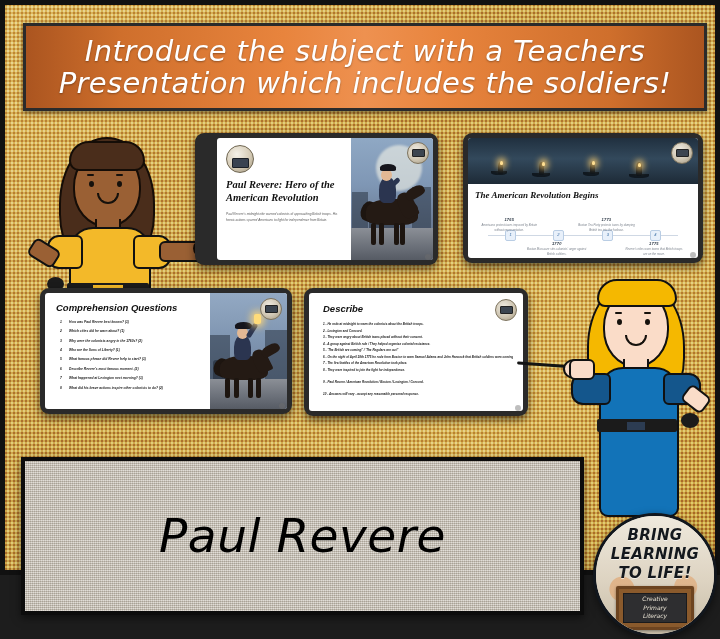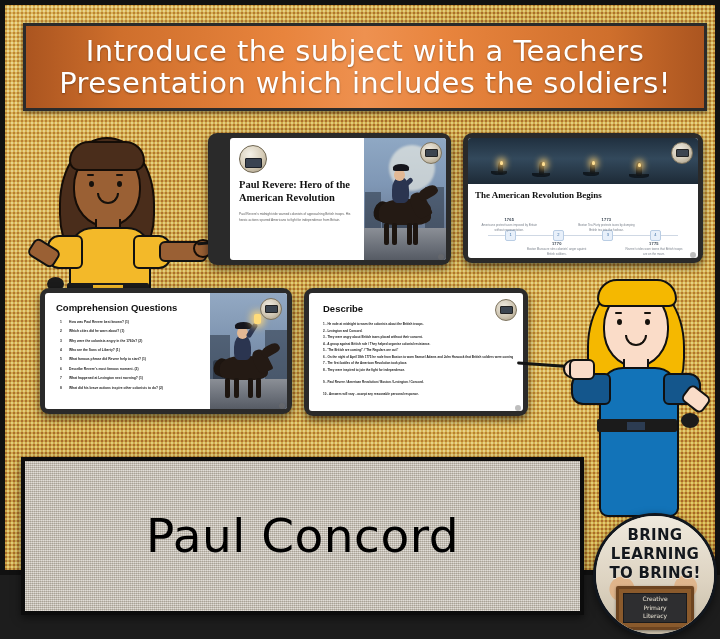--- a/index.html
+++ b/index.html
@@ -11,20 +11,21 @@
   #stage{
     position:relative;width:720px;height:575px;
     background-color:#c3a469;
     background-image:
       repeating-linear-gradient(0deg, rgba(90,64,28,.40) 0px, rgba(90,64,28,.40) 2px, rgba(234,212,166,.42) 2px, rgba(234,212,166,.42) 4px),
       repeating-linear-gradient(90deg, rgba(80,56,22,.40) 0px, rgba(80,56,22,.40) 2px, rgba(240,220,176,.38) 2px, rgba(240,220,176,.38) 4px),
       linear-gradient(135deg,#cfae74 0%,#bb9a5e 40%,#c9a96d 70%,#b6924f 100%);
     background-blend-mode:overlay, overlay, normal;
     border:5px solid #111;
     box-sizing:border-box;
+    font-style:italic;
   }
 
   
   #banner{
     position:absolute;left:18px;top:18px;width:684px;height:88px;
     box-sizing:border-box;
     border:3px solid #2b2b2b;
     background:linear-gradient(90deg,#ab5520 0%,#cf6f2c 14%,#e8843d 38%,#ee9150 50%,#e8843d 62%,#cf6f2c 86%,#ab5520 100%);
     display:flex;flex-direction:column;align-items:center;justify-content:center;
     box-shadow:0 2px 5px rgba(0,0,0,.45);
@@ -65,21 +66,21 @@
     border:1px solid #7d735e;
     overflow:hidden;
     display:flex;align-items:center;justify-content:center;
   }
   .wmark i{
     display:block;width:11px;height:6px;background:#3c4550;border:1px solid #222;
     border-radius:1px;
   }
 
   
-  #slide1{left:203px;top:128px;width:243px;height:132px;padding-left:22px;}
+  #slide1{left:190px;top:128px;width:243px;height:132px;padding-left:22px;}
   #slide1 .txtcol{flex:0 0 62%;padding:7px 8px 6px 9px;box-sizing:border-box;position:relative;}
   #slide1 .logo1{
     width:26px;height:26px;border-radius:50%;margin-bottom:5px;
     background:radial-gradient(circle at 38% 32%,#f4f1e8 0%,#d6ccb7 55%,#9b9079 100%);
     border:1px solid #6f6652;position:relative;overflow:hidden;
   }
   #slide1 .logo1 b{position:absolute;left:5px;top:12px;width:15px;height:8px;background:#3a4351;border:1px solid #1b1f26;border-radius:1px;}
   #slide1 h1{
     margin:0 0 6px 0;font-family:"Liberation Serif", serif;
     font-size:10.5px;line-height:1.28;color:#101010;font-weight:700;
@@ -457,28 +458,28 @@
 
     <div class="t-arm" style="left:44px;top:82px;width:22px;height:17px;background:#fadcc8;border-radius:6px;"></div>
     <div class="t-arm" style="left:158px;top:112px;width:22px;height:16px;background:#fadcc8;border-radius:6px;transform:rotate(38deg);"></div>
 
     <div class="t-belt" style="left:72px;top:142px;width:80px;height:13px;"></div>
     <div style="position:absolute;left:102px;top:145px;width:18px;height:8px;background:#2c3c52;"></div>
     <div class="t-hand" style="left:156px;top:136px;width:18px;height:15px;"></div>
   </div>
 
   <div id="titlePanel">
-    <div class="t1">Paul Concord</div>
+    <div class="t1">Paul Revere</div>
   </div>
 
   <div id="brandBadge">
     <div class="bphoto"></div>
     <div class="bl bl1">BRING</div>
     <div class="bl bl2">LEARNING</div>
-    <div class="bl bl3">TO BRING!</div>
+    <div class="bl bl3">TO LIFE!</div>
     <div class="chalk">
       <div class="board">
         <span>Creative</span>
         <span>Primary</span>
         <span>Literacy</span>
       </div>
     </div>
   </div>
 
 </div>

